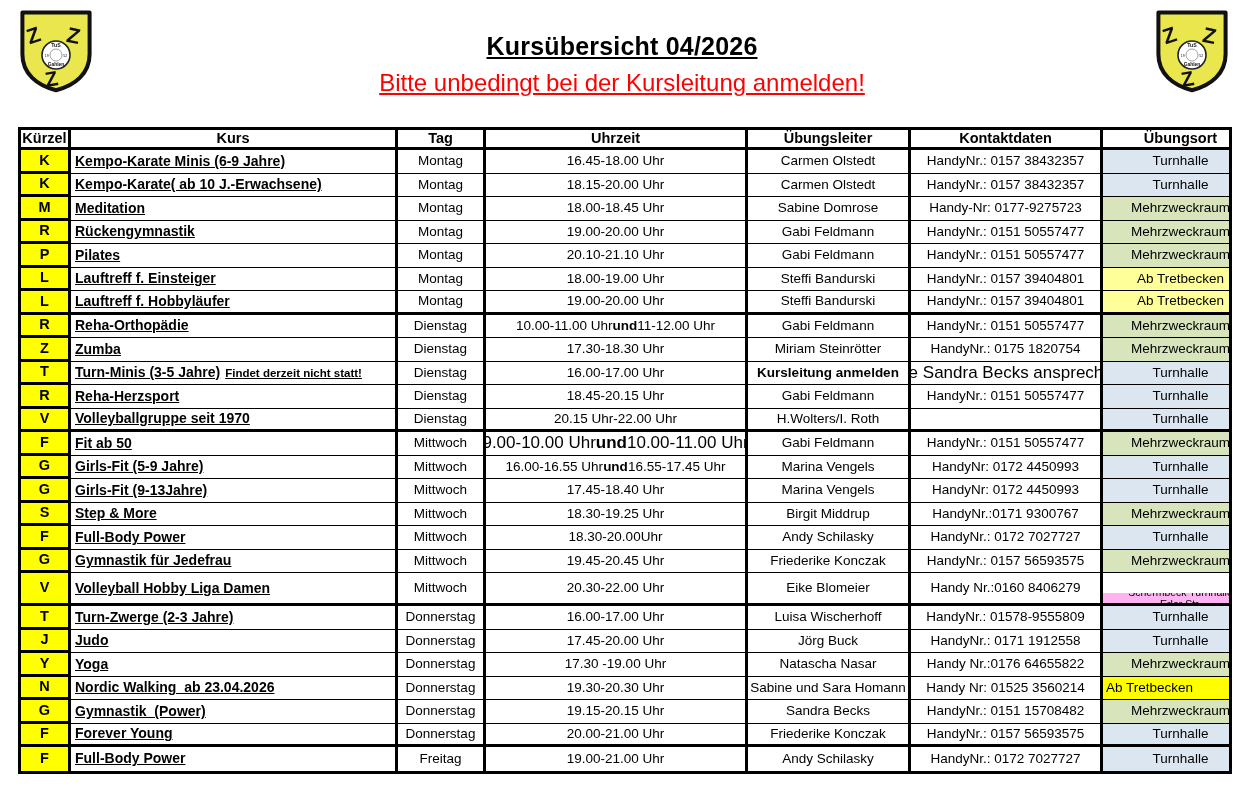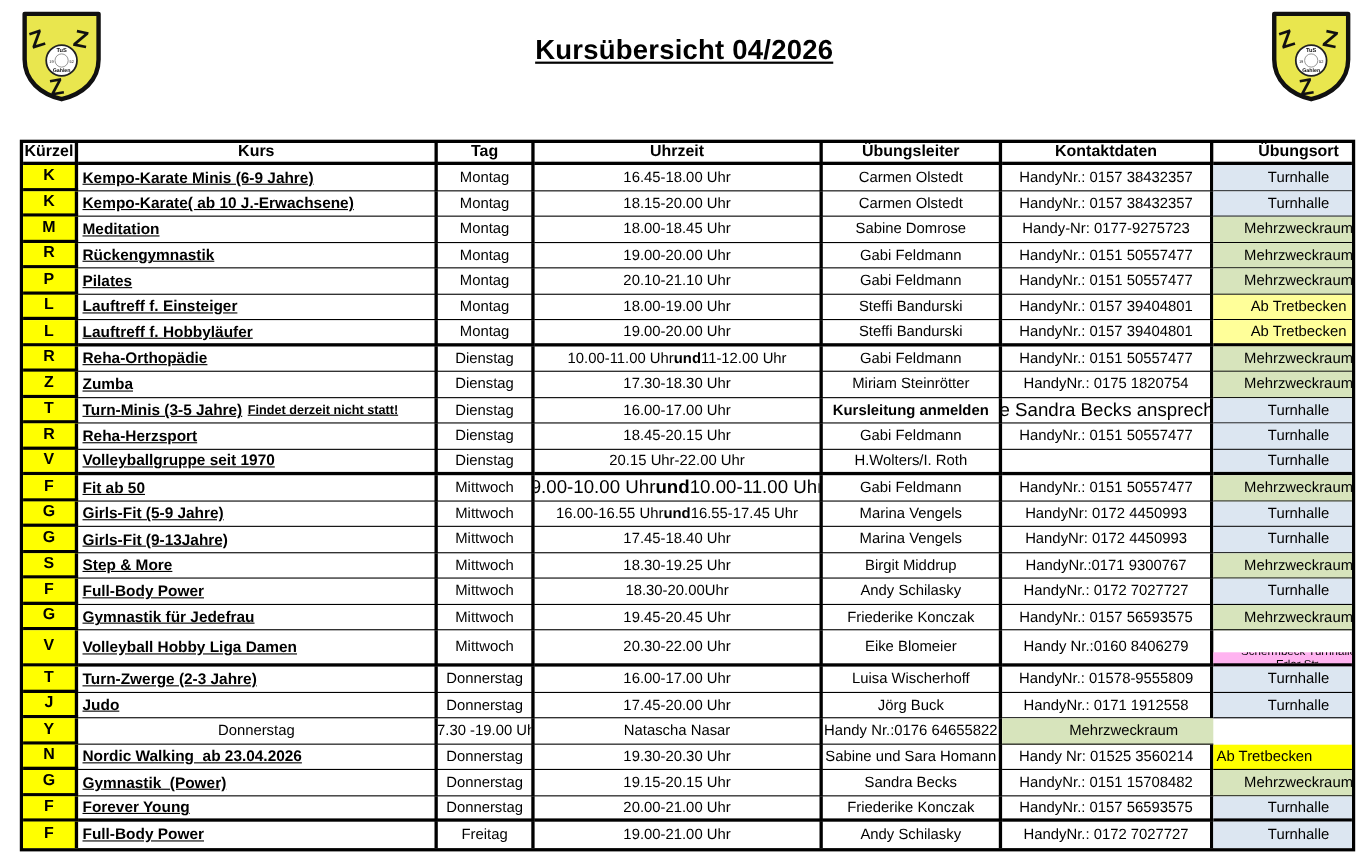--- a/index.html
+++ b/index.html
@@ -64,20 +64,21 @@
     <circle cx="50" cy="57" r="7.5" fill="#fff" stroke="#888" stroke-width="1"></circle>
     <text x="50" y="47.5" text-anchor="middle" font-size="6.5" font-weight="bold" fill="#111">TuS</text>
     <text x="50" y="70.5" text-anchor="middle" font-size="6" font-weight="bold" fill="#111">Gahlen</text>
     <text x="38.5" y="59.5" text-anchor="middle" font-size="4.5" fill="#111">19</text>
     <text x="61.5" y="59.5" text-anchor="middle" font-size="4.5" fill="#111">52</text>
   </svg>
 </div>
 
 <div class="titles">
   <div class="title">Kursübersicht 04/2026</div>
+  <div class="subtitle">Bitte unbedingt bei der Kursleitung anmelden!</div>
 </div>
 
 <div class="ctable" id="ctable">
   <div class="row hrow">
     <div class="cell">Kürzel</div>
     <div class="cell">Kurs</div>
     <div class="cell">Tag</div>
     <div class="cell">Uhrzeit</div>
     <div class="cell">Übungsleiter</div>
     <div class="cell">Kontaktdaten</div>
@@ -313,20 +314,23 @@
         <span class="kurs-name">Judo</span>
       </div>
       <div class="cell tag">Donnerstag</div>
       <div class="cell zeit">17.45-20.00 Uhr</div>
       <div class="cell leiter">Jörg Buck</div>
       <div class="cell kontakt">HandyNr.: 0171 1912558</div>
       <div class="cell ort" style="background: rgb(220, 230, 241);">Turnhalle</div>
     </div>
     <div class="row">
       <div class="cell kz" style="background: rgb(255, 255, 0);">Y</div>
+      <div class="cell kurs">
+        <span class="kurs-name">Yoga</span>
+      </div>
       <div class="cell tag">Donnerstag</div>
       <div class="cell zeit">17.30 -19.00 Uhr</div>
       <div class="cell leiter">Natascha Nasar</div>
       <div class="cell kontakt">Handy Nr.:0176 64655822</div>
       <div class="cell ort" style="background: rgb(215, 228, 188);">Mehrzweckraum</div>
     </div>
     <div class="row">
       <div class="cell kz" style="background: rgb(255, 255, 0);">N</div>
       <div class="cell kurs">
         <span class="kurs-name">Nordic Walking  ab 23.04.2026</span>

